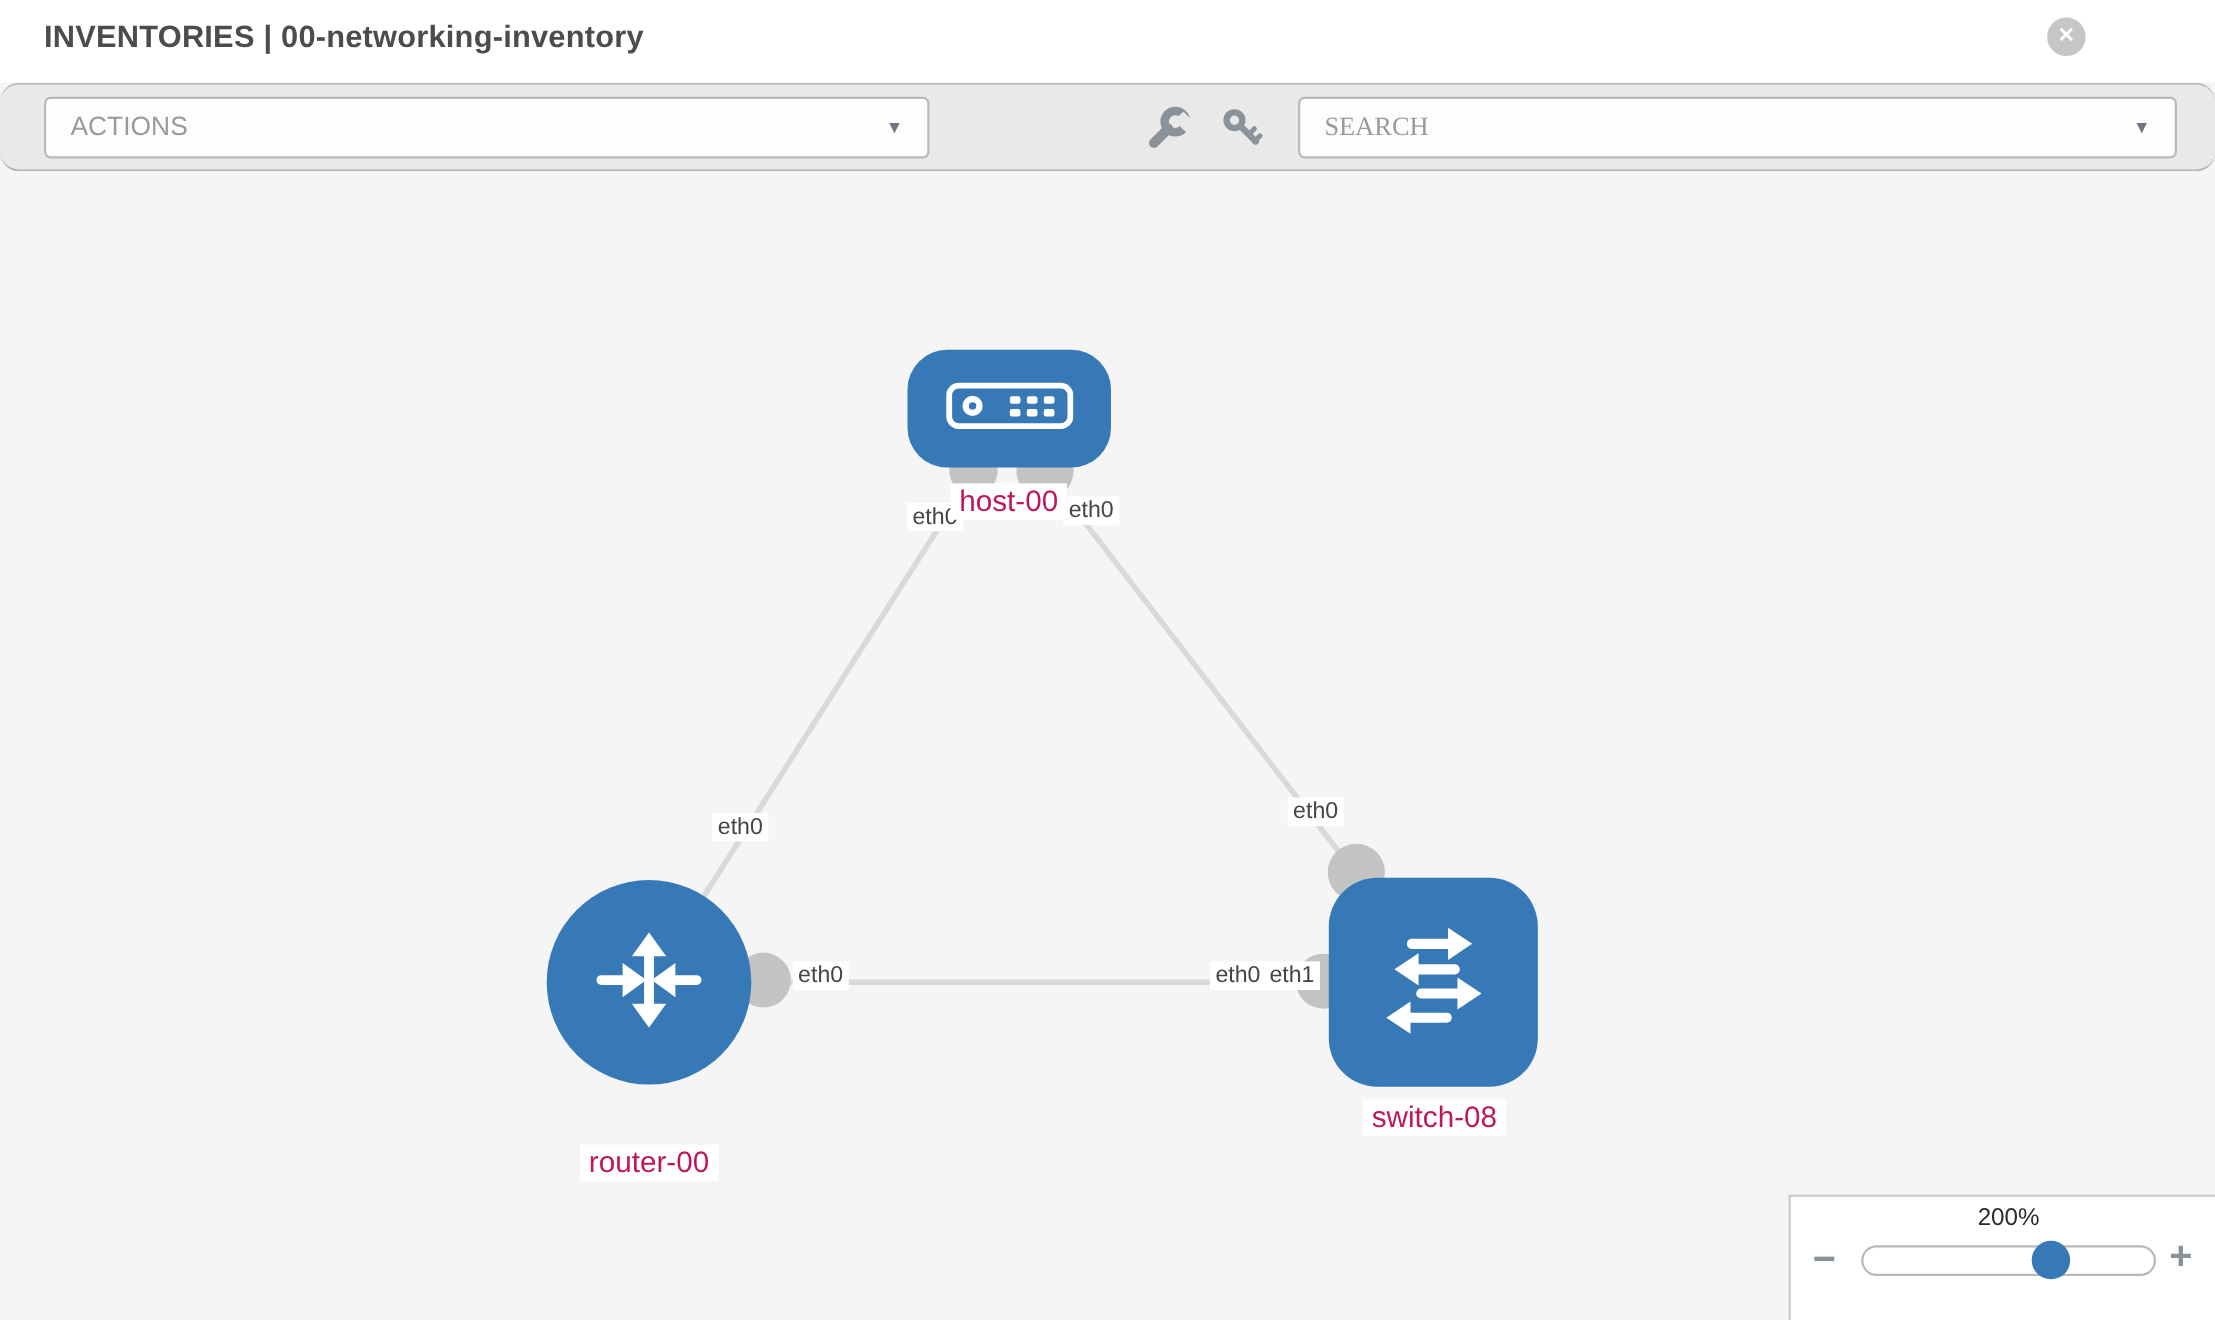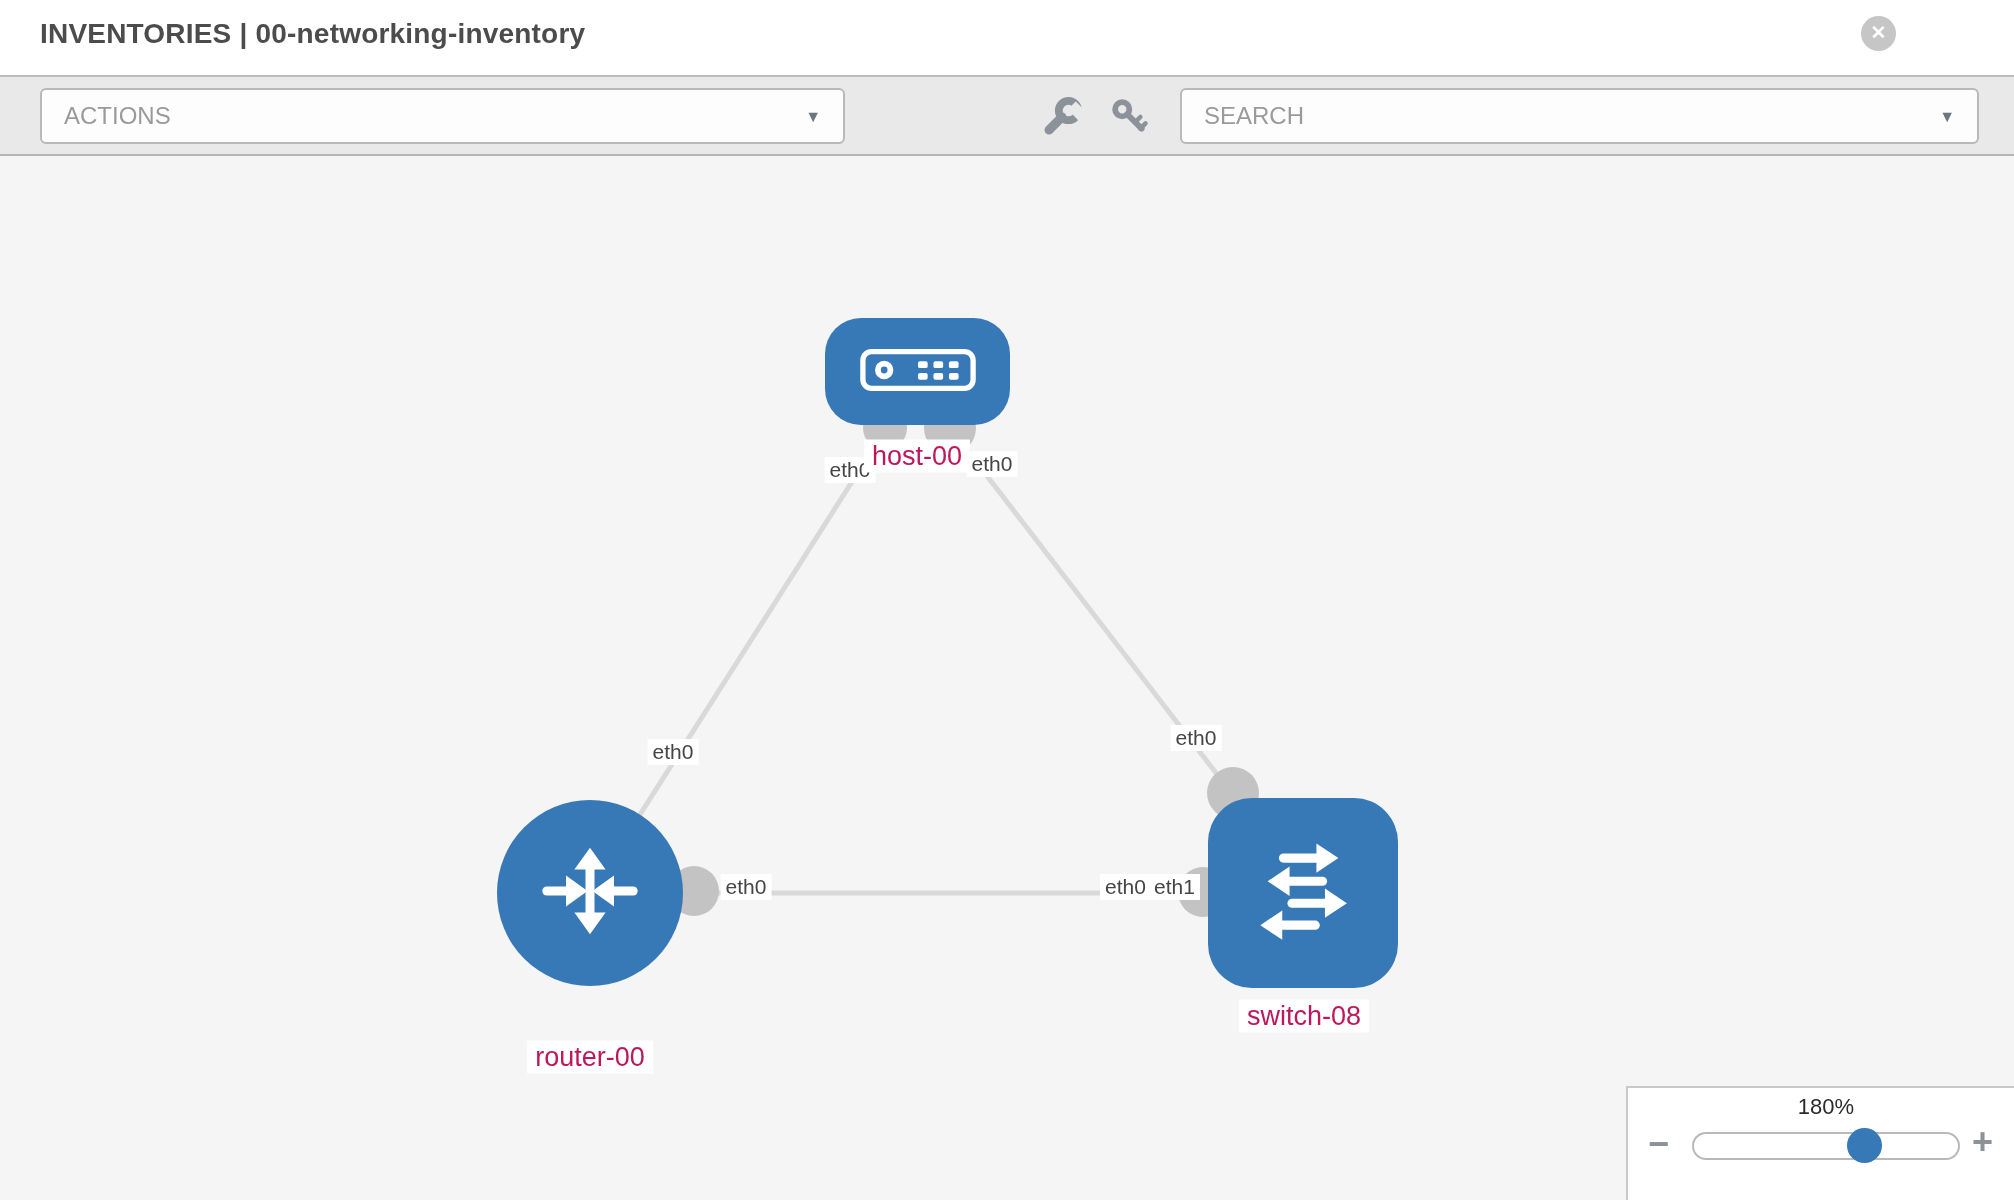--- a/index.html
+++ b/index.html
@@ -9,27 +9,27 @@
 
   
   .header { position:absolute; top:0; left:0; width:2014px; height:75px; background:#ffffff; }
   .page-title { position:absolute; left:40px; top:18px; font-size:28px; font-weight:700; color:#4c4c4c; letter-spacing:0.2px; }
   .close-btn { position:absolute; left:1861px; top:16px; width:35px; height:35px; border-radius:50%;
                background:#c6c6c6; color:#ffffff; font-size:19px; font-weight:700; text-align:center;
                line-height:34px; cursor:pointer; }
 
   
   .toolbar { position:absolute; top:75px; left:0; width:2014px; height:81px; background:#e9e9e9;
-             border-top:2px solid #bdbdbd; border-bottom:2px solid #b5b5b5; }
+             border-top:2px solid #bdbdbd; border-bottom:2px solid #b5b5b5;border-radius:18px; }
   .select-box { position:absolute; top:11px; height:56px; background:#fdfdfd; border:2px solid #b9b9b9;
                 border-radius:6px; color:#9a9a9a; font-size:24px; line-height:52px; cursor:pointer; }
   .select-box .stext { padding-left:22px; }
   .select-caret { position:absolute; right:22px; top:0; height:52px; line-height:54px; font-size:16px; color:#6e7781; }
   .actions-box { left:40px; width:805px; }
-  .search-box { left:1180px; width:799px; }
+  .search-box { left:1180px; width:799px;font-family:Liberation Serif, serif; }
   .tool-icon { position:absolute; top:18px; width:44px; height:44px; cursor:pointer; }
   .tool-icon svg { display:block; }
   .wrench-pos { left:1040px; }
   .key-pos { left:1108px; }
 
   
   .canvas { position:absolute; top:156px; left:0; width:2014px; height:1044px; background:#f5f5f5; overflow:hidden; }
   .edges-svg { position:absolute; left:0; top:0; }
 
   .node { position:absolute; background:#3778b7; display:flex; align-items:center; justify-content:center; cursor:pointer; }
@@ -163,21 +163,21 @@
     <div class="iface" style="left:1196px; top:582px;">eth0</div>
     <div class="iface" style="left:746px; top:731px;">eth0</div>
     <div class="iface iface-left-anchor" style="left:1100px; top:731px;">eth0</div>
     <div class="iface iface-left-anchor" style="left:1149px; top:731px;">eth1</div>
 
     <div class="nodename" style="left:917px; top:300px;">host-00</div>
     <div class="nodename" style="left:590px; top:901px;">router-00</div>
     <div class="nodename" style="left:1304px; top:860px;">switch-08</div>
 
     <div class="zoom-panel">
-      <div class="zoom-level">180%</div>
+      <div class="zoom-level">200%</div>
       <div class="zoom-minus">−</div>
       <div class="zoom-track"></div>
       <div class="zoom-handle"></div>
       <div class="zoom-plus">+</div>
     </div>
 
   </div>
 </div>
 
 </body></html>

